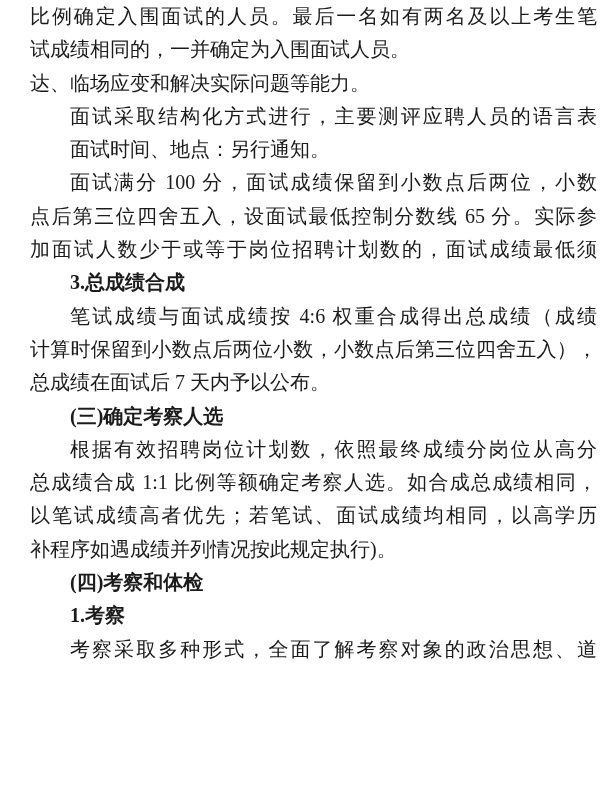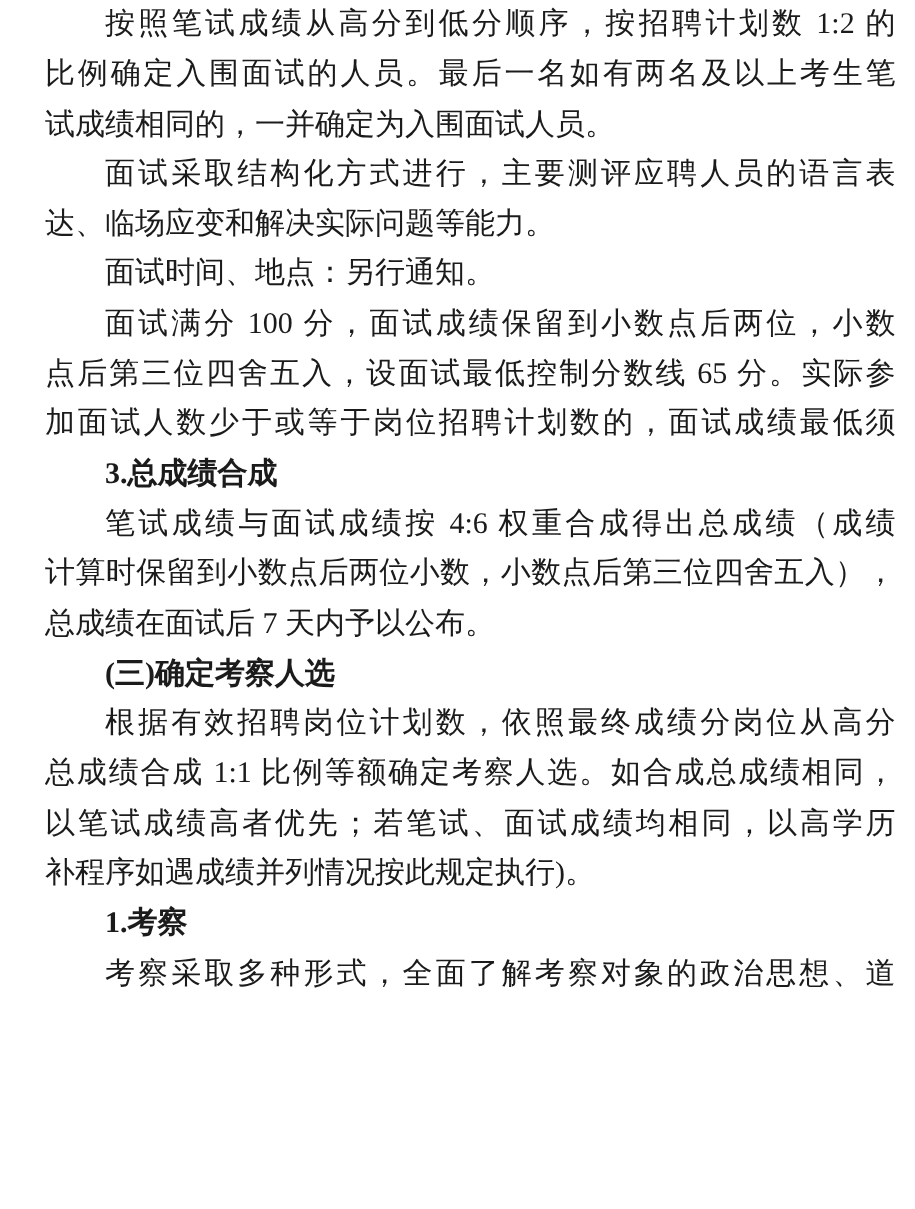--- a/index.html
+++ b/index.html
@@ -38,34 +38,34 @@
   }
   .line.bold {
     font-weight: bold;
   }
 </style>
 </head>
 <body>
 
 <div class="page" style="background: rgb(255, 255, 255); color: rgb(27, 27, 27);">
   <div class="doc-lines" id="doc-lines">
-      <div class="line indent fill">按照笔试成绩从高分到低分顺序，按招聘计划数 1:2 的</div>
       <div class="line fill">比例确定入围面试的人员。最后一名如有两名及以上考生笔</div>
       <div class="line">试成绩相同的，一并确定为入围面试人员。</div>
+      <div class="line">达、临场应变和解决实际问题等能力。</div>
       <div class="line indent fill">面试采取结构化方式进行，主要测评应聘人员的语言表</div>
-      <div class="line">达、临场应变和解决实际问题等能力。</div>
       <div class="line indent">面试时间、地点：另行通知。</div>
       <div class="line indent fill">面试满分 100 分，面试成绩保留到小数点后两位，小数</div>
       <div class="line fill">点后第三位四舍五入，设面试最低控制分数线 65 分。实际参</div>
       <div class="line fill">加面试人数少于或等于岗位招聘计划数的，面试成绩最低须</div>
       <div class="line indent bold">3.总成绩合成</div>
       <div class="line indent fill">笔试成绩与面试成绩按 4:6 权重合成得出总成绩（成绩</div>
       <div class="line fill">计算时保留到小数点后两位小数，小数点后第三位四舍五入），</div>
       <div class="line">总成绩在面试后 7 天内予以公布。</div>
       <div class="line indent bold">(三)确定考察人选</div>
       <div class="line indent fill">根据有效招聘岗位计划数，依照最终成绩分岗位从高分</div>
       <div class="line fill">总成绩合成 1:1 比例等额确定考察人选。如合成总成绩相同，</div>
       <div class="line fill">以笔试成绩高者优先；若笔试、面试成绩均相同，以高学历</div>
       <div class="line">补程序如遇成绩并列情况按此规定执行)。</div>
+      <div class="line indent bold">(四)考察和体检</div>
       <div class="line indent bold">1.考察</div>
       <div class="line indent fill">考察采取多种形式，全面了解考察对象的政治思想、道</div>
     </div>
 </div>
 
 </body></html>

